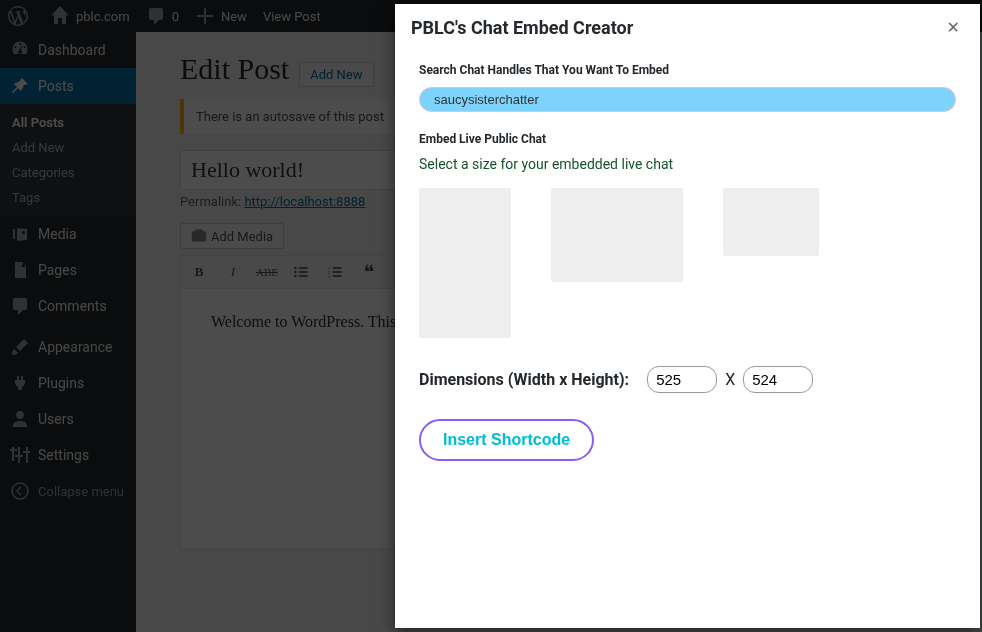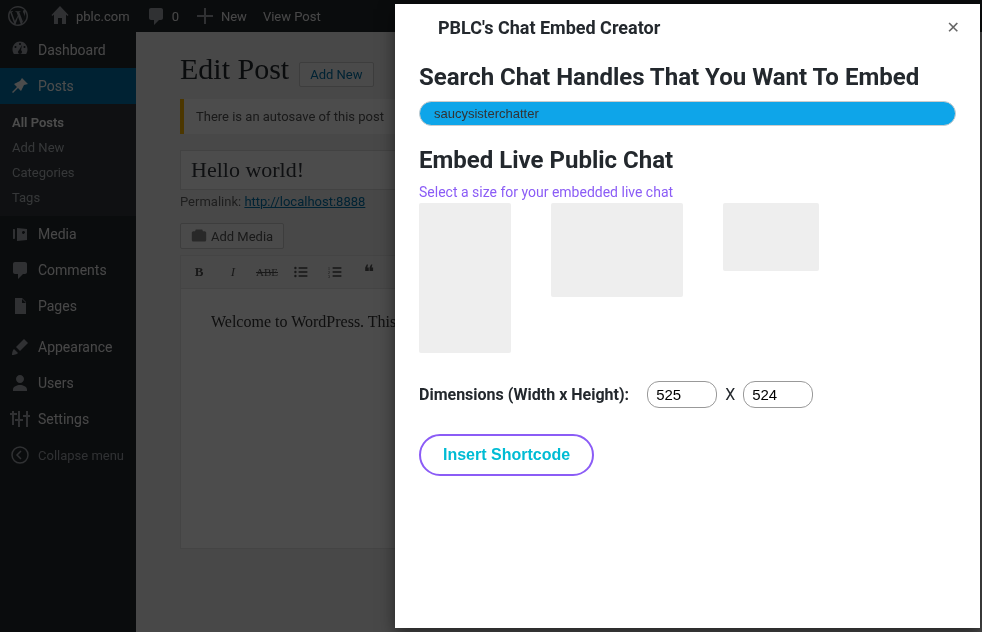--- a/index.html
+++ b/index.html
@@ -40,27 +40,27 @@
     .permalink-row { font-size: 13px; color: #666; margin-bottom: 14px; }
     .permalink-row a { color: #0073aa; text-decoration: underline; }
     .add-media-btn { display: inline-flex; align-items:center; gap:4px; border: 1px solid #ccc; background: #f7f7f7; padding: 4px 10px; font-size: 13px; color: #555; border-radius: 2px; cursor: pointer; margin-bottom: 6px; }
     .editor-toolbar { background: #f5f5f5; border: 1px solid #e5e5e5; padding: 4px 6px; display: flex; align-items:center; gap: 10px; }
     .editor-toolbar .tb-btn { width: 24px; height: 24px; display:flex; align-items:center; justify-content:center; color: #555; cursor:pointer; font-family: Georgia, serif; }
     .editor-body { background: #fff; border: 1px solid #e5e5e5; border-top: none; padding: 20px 30px; min-height: 260px; font-family: Georgia, serif; font-size: 16px; color: #333; line-height: 1.6; }
     
     
     .modal-overlay { position: absolute; inset: 0; background: rgba(0,0,0,0.7); z-index: 100; }
     .modal { position: absolute; top: 4px; right: 2px; bottom: 4px; width: 585px; background: #fff; z-index: 101; box-shadow: 0 5px 15px rgba(0,0,0,0.5); display:flex; flex-direction:column; }
-    .modal-header { padding: 10px 16px; display:flex; align-items:center; justify-content:space-between;margin-left:27px; }
+    .modal-header { padding: 10px 16px; display:flex; align-items:center; justify-content:space-between; }
     .modal-header h2 { font-size: 18px; font-weight: 700; color: #23282d; }
     .modal-close { cursor:pointer; color:#666; font-size: 16px; padding: 4px; }
     .modal-body { padding: 12px 24px; overflow-y:auto; flex:1; }
-    .modal-body h3 { font-size: 24px; font-weight:700; color:#23282d; margin-bottom: 10px; }
-    .search-input { width: 100%; border: 1px solid #ccc; border-radius: 20px; padding: 4px 14px; font-size: 13px; background: #0ea5e9; color: #333; margin-bottom: 20px; }
-    .subhead { font-size: 14px; color: #8b5cf6; margin-bottom: 3px; }
+    .modal-body h3 { font-size: 12px; font-weight:700; color:#23282d; margin-bottom: 10px; }
+    .search-input { width: 100%; border: 1px solid #ccc; border-radius: 20px; padding: 4px 14px; font-size: 13px; background: #7dd3fc; color: #333; margin-bottom: 20px; }
+    .subhead { font-size: 14px; color: #14532d; margin-bottom: 16px; }
     .size-options { display:flex; gap: 40px; margin-bottom: 28px; }
     .size-box { background: #eee; border-radius: 2px; }
     .sb-tall { width: 92px; height: 150px; }
     .sb-med { width: 132px; height: 94px; }
     .sb-small { width: 96px; height: 68px; }
     .dim-row { display:flex; align-items:center; gap: 8px; margin-bottom: 26px; }
     .dim-row label { font-size: 16px; font-weight:700; color:#23282d; margin-right: 10px; text-align: center; }
     .dim-input { width: 70px; border: 1px solid #999; border-radius: 12px; padding: 4px 8px; font-size: 15px; }
     .dim-x { font-size: 16px; color:#23282d; }
     .insert-btn { border: 2px solid #8b5cf6; background:#fff; color:#00bcd4; font-weight:700; font-size:16px; padding: 10px 22px; border-radius: 28px; cursor:pointer; }
@@ -132,41 +132,49 @@
     <span class="mi-icon">
         <svg viewBox="0 0 20 20">
           <path d="M7 4l10 1v11l-10 1V4zm-4 1l2 .2v9.6L3 15V5zm12 3.5c0-.8-.7-1.5-1.5-1.5S12 7.7 12 8.5s.7 1.5 1.5 1.5S15 9.3 15 8.5zM9 13l2-3 1.5 2 2-3 2 4H9z"></path>
         </svg>
       </span>
     <span>Media</span>
   </div>
   <div class="menu-item">
     <span class="mi-icon">
         <svg viewBox="0 0 20 20">
+          <path d="M5 2h7l4 4v12H5V2zm7 1v4h4"></path>
+        </svg>
+      </span>
+    <span>Pages</span>
+  </div>
+  <div class="menu-item">
+    <span class="mi-icon">
+        <svg viewBox="0 0 20 20">
           <path d="M5 2h10c1.1 0 2 .9 2 2v8c0 1.1-.9 2-2 2h-2l-5 5v-5H5c-1.1 0-2-.9-2-2V4c0-1.1.9-2 2-2z"></path>
         </svg>
       </span>
     <span>Comments</span>
   </div>
-  <div class="menu-item">
-    <span class="mi-icon">
-        <svg viewBox="0 0 20 20">
-          <path d="M5 2h7l4 4v12H5V2zm7 1v4h4"></path>
-        </svg>
-      </span>
-    <span>Pages</span>
-  </div>
   <div class="menu-separator"></div>
   <div class="menu-item">
     <span class="mi-icon">
         <svg viewBox="0 0 20 20">
           <path d="M14 2l4 4-8 8-4-4 8-8zM4 12l4 4c-2 2-6 2-6 2s0-4 2-6z"></path>
         </svg>
       </span>
     <span>Appearance</span>
+  </div>
+  <div class="menu-item">
+    <span class="mi-icon">
+        <svg viewBox="0 0 20 20">
+          <path d="M7 3v4H5v2c0 2 1 4 3 5v3h4v-3c2-1 3-3 3-5V7h-2V3h-2v4H9V3H7z"></path>
+        </svg>
+      </span>
+    <span>Plugins</span>
   </div>
   <div class="menu-item">
     <span class="mi-icon">
         <svg viewBox="0 0 20 20">
           <path d="M10 10c2.2 0 4-1.8 4-4s-1.8-4-4-4-4 1.8-4 4 1.8 4 4 4zm0 2c-3 0-7 1.5-7 4.5V18h14v-1.5c0-3-4-4.5-7-4.5z"></path>
         </svg>
       </span>
     <span>Users</span>
   </div>
   <div class="menu-item">

